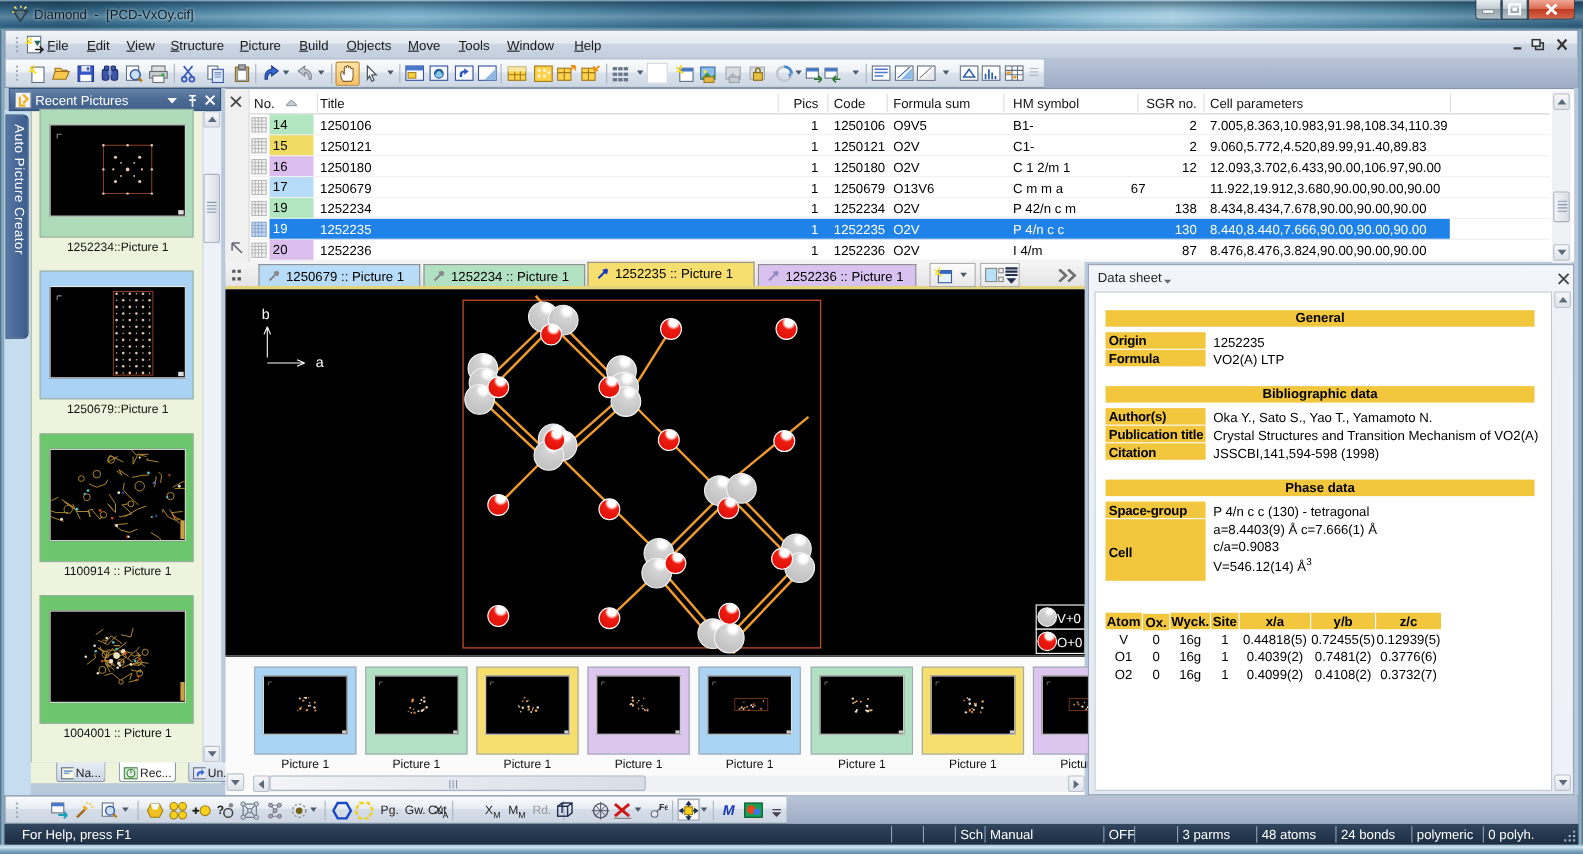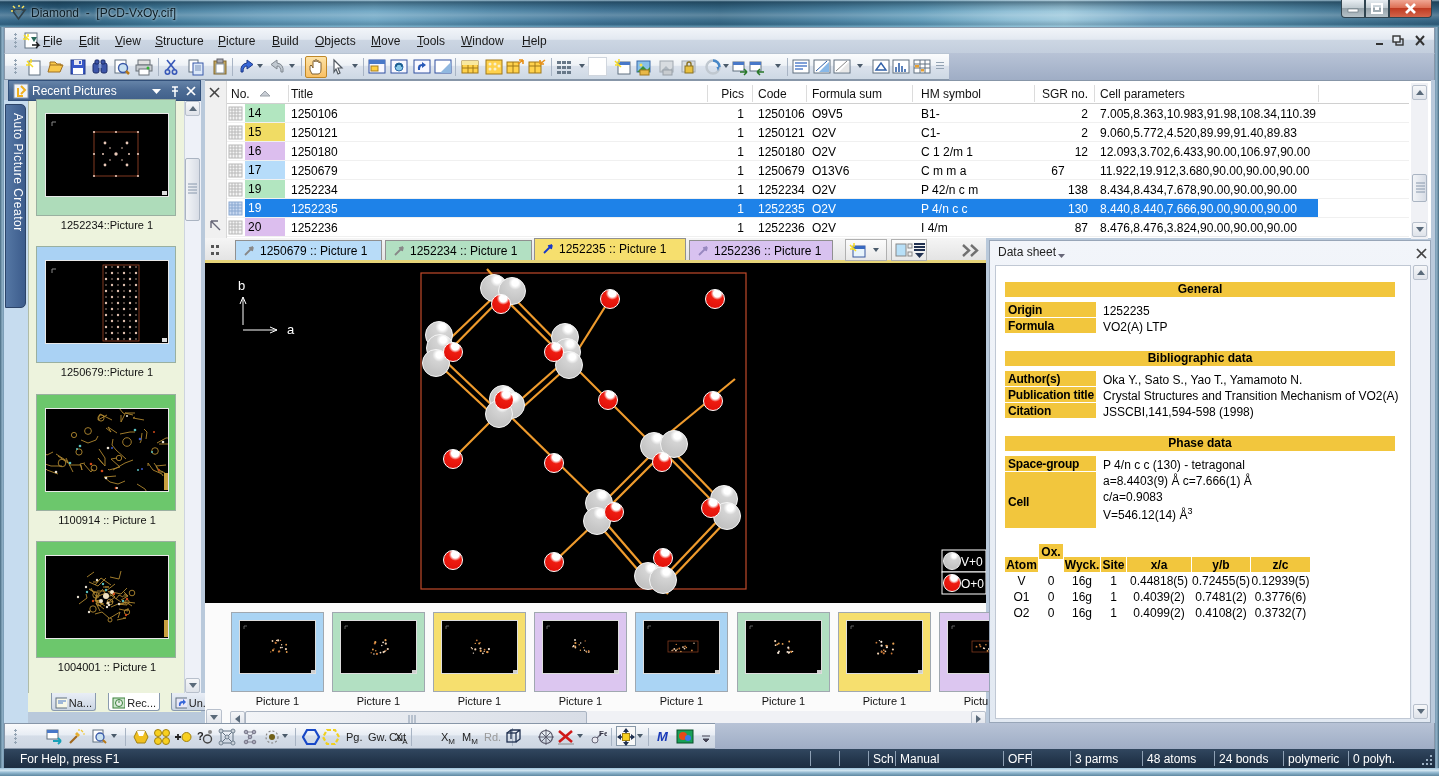--- a/index.html
+++ b/index.html
@@ -64,21 +64,21 @@
 .gicon{position:absolute;left:1px;top:2px;width:15px;height:15px;}
 .tc{position:absolute;top:3px;white-space:nowrap;}
 #tscroll{position:absolute;right:3px;top:2px;width:17px;height:156px;background:#f0f1f5;}
 
 #canvasarea{position:absolute;left:205px;top:238px;width:781px;height:358px;}
 #tabbar{position:absolute;left:0;top:0;width:781px;height:25px;background:linear-gradient(180deg,#f5f5f5,#e4e4e4);border-bottom:3px solid #e6d478;}
 .ctab{position:absolute;top:2px;height:20px;border:1px solid #909090;border-bottom:none;font-size:12px;padding:3px 8px 0 24px;}
 .ctab.act{top:0;height:22px;}
 #cblack{position:absolute;left:0;top:25px;width:781px;height:333px;background:#000;}
 
-#thumbstrip{position:absolute;left:205px;top:596px;width:781px;height:127px;background:#fbfbfb;border-top:7px solid #000000;}
+#thumbstrip{position:absolute;left:205px;top:596px;width:781px;height:127px;background:#fbfbfb;border-top:1px solid #000000;}
 .bcard{position:absolute;top:9px;width:93px;height:80px;border:1px solid #a0a8b0;}
 .bimg{position:absolute;left:7px;top:7px;width:77px;height:54px;background:#000;border:1px solid #ddd;}
 .bcap{position:absolute;top:92px;width:93px;text-align:center;font-size:11px;color:#111;}
 #hscroll{position:absolute;left:25px;top:108px;width:756px;height:15px;background:#f0f1f5;}
 
 #datasheet{position:absolute;left:989px;top:240px;width:442px;height:483px;background:linear-gradient(180deg,#f2f5fa,#e2e9f2);border:1px solid #98a6b8;}
 #dstitle{position:absolute;left:8px;top:4px;font-size:12px;color:#222;}
 #dsbody{position:absolute;left:5px;top:24px;width:416px;height:454px;background:#fff;border:1px solid #c0c8d4;}
 #dsscroll{position:absolute;left:422px;top:24px;width:17px;height:454px;background:#eef1f8;}
 .ybar{position:absolute;left:9px;width:390px;height:15px;background:#f2c63d;text-align:center;font-weight:bold;font-size:12px;padding-top:0px;}
@@ -788,21 +788,21 @@
             <line x1="7" y1="1" x2="7" y2="14"></line>
             <line x1="10" y1="1" x2="10" y2="14"></line>
           </g>
         </svg>
       <div class="ncell" style="background:#b6dcfa;">17</div>
       <span class="tc" style="left:64px">1250679</span>
       <span class="tc" style="left:457px;width:60px;text-align:right">1</span>
       <span class="tc" style="left:531px">1250679</span>
       <span class="tc" style="left:585px">O13V6</span>
       <span class="tc" style="left:694px">C m m a</span>
-      <span class="tc" style="left:801px;width:60px;text-align:center">67</span>
+      <span class="tc" style="left:801px;width:60px;text-align:left">67</span>
       <span class="tc" style="left:873px">11.922,19.912,3.680,90.00,90.00,90.00</span>
       <div class="rline"></div>
     </div>
     <div class="trow" style="top:99px;">
       <svg class="gicon">
           <rect x="1" y="1" width="13" height="13" fill="#f4f4f4" stroke="#b8b8b8"></rect>
           <g stroke="#b8b8b8">
             <line x1="1" y1="4" x2="14" y2="4"></line>
             <line x1="1" y1="7" x2="14" y2="7"></line>
             <line x1="1" y1="10" x2="14" y2="10"></line>
@@ -1268,21 +1268,21 @@
       <div class="ylab" style="top:137px;">Citation</div>
         <span class="yval" style="top:139px;">JSSCBI,141,594-598 (1998)</span>
       <div class="ybar" style="top:170px;">Phase data</div>
       <div class="ylab" style="top:190px;">Space-group</div>
         <span class="yval" style="top:192px;">P 4/n c c (130) - tetragonal</span>
       <div class="ylab" style="top:206px;height:56px;padding-top:23px;">Cell</div>
       <span class="yval" style="top:208px;">a=8.4403(9) Å c=7.666(1) Å</span>
       <span class="yval" style="top:224px;">c/a=0.9083</span>
       <span class="yval" style="top:240px;">V=546.12(14) Å<sup style="font-size:9px">3</sup></span>
       <div class="ycell" style="left:9px;top:291px;width:33px;">Atom</div>
-      <div class="ycell" style="left:43px;top:278px;width:24px;">Ox.</div>
+      <div class="ycell" style="left:43px;top:292px;width:24px;">Ox.</div>
       <div class="ycell" style="left:68px;top:291px;width:36px;">Wyck.</div>
       <div class="ycell" style="left:105px;top:291px;width:25px;">Site</div>
       <div class="ycell" style="left:131px;top:291px;width:64px;">x/a</div>
       <div class="ycell" style="left:196px;top:291px;width:58px;">y/b</div>
       <div class="ycell" style="left:255px;top:291px;width:59px;">z/c</div>
       <div class="acell" style="left:9px;top:308px;width:33px;">V</div>
         <div class="acell" style="left:43px;top:308px;width:24px;">0</div>
         <div class="acell" style="left:68px;top:308px;width:36px;">16g</div>
         <div class="acell" style="left:105px;top:308px;width:25px;">1</div>
         <div class="acell" style="left:131px;top:308px;width:64px;">0.44818(5)</div>

